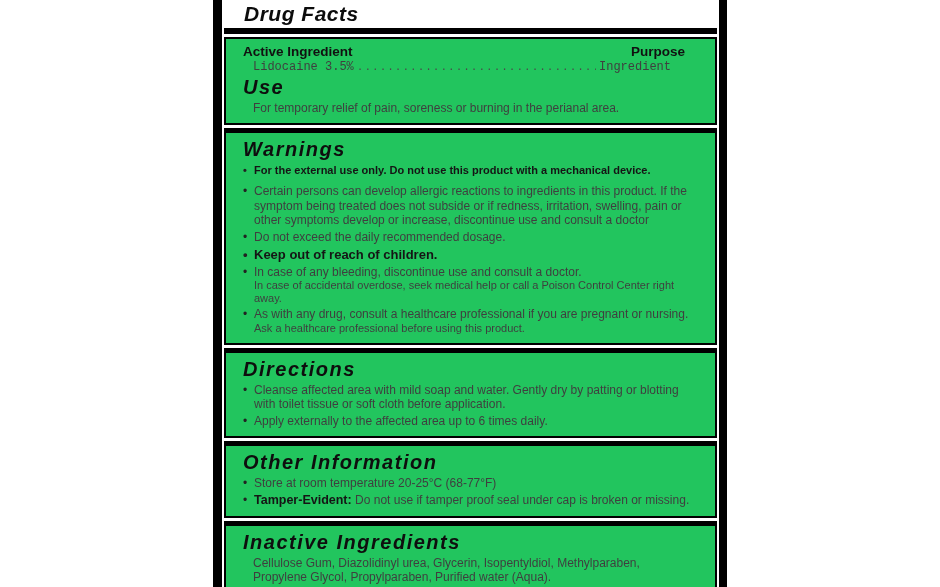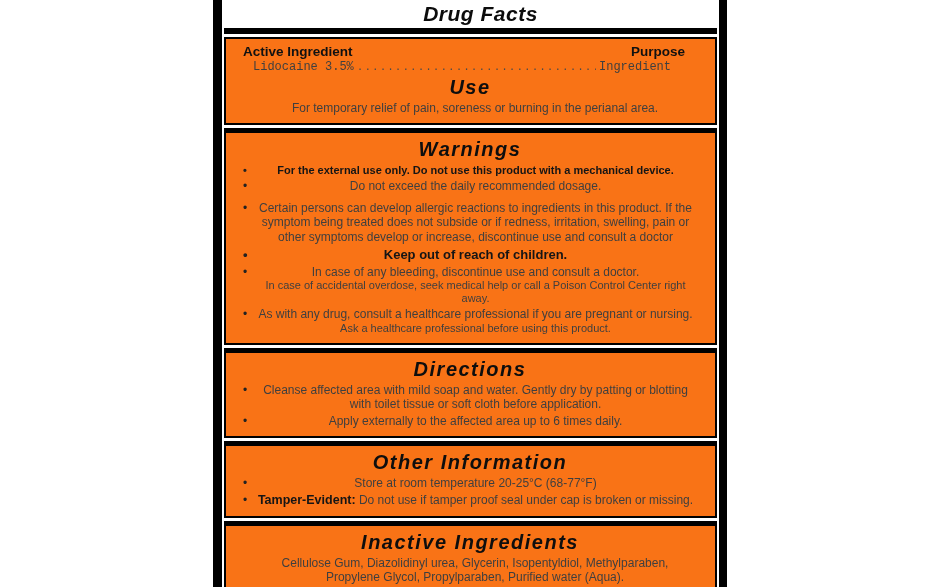--- a/index.html
+++ b/index.html
@@ -20,41 +20,40 @@
     top: 0;
     width: 514px;
     height: 587px;
     background: #ffffff;
     border-left: 9px solid #000;
     border-right: 8px solid #000;
     padding: 0 2px;
     display: flex;
     flex-direction: column;
     overflow: hidden;
-    text-align: center;
   }
 
   .banner {
     flex: 0 0 auto;
     border-bottom: 6px solid #000;
     padding: 2px 0 2px 20px;
     font-size: 21px;
     font-weight: bold;
     font-style: italic;
     letter-spacing: 0.5px;
     color: #0c0c0c;
   }
 
   .sec {
     flex: 0 0 auto;
     border: 2px solid #000;
     border-top-width: 5px;
     margin-top: 3px;
     padding: 5px 18px 8px 17px;
-    background: #f97316;
+    background: #22c55e;
   }
   .sec-first { border-top-width: 2px; }
   .sec-inactive { flex: 1 0 auto; }
 
   .h-italic {
     font-size: 20px;
     font-weight: bold;
     font-style: italic;
     letter-spacing: 1.5px;
     color: #0e0e0e;
@@ -153,22 +152,22 @@
         <span class="dots">..................................................................................................................................</span>
         <span class="val">Ingredient</span>
       </div>
       <div class="h-italic">Use</div>
       <div class="body-text indent">For temporary relief of pain, soreness or burning in the perianal area.</div>
     </section>
 
     <section class="sec">
       <div class="h-italic">Warnings</div>
       <div class="bullet bold-lg">For the external use only. Do not use this product with a mechanical device.</div>
+      <div class="bullet gap-top">Certain persons can develop allergic reactions to ingredients in this product. If the symptom being treated does not subside or if redness, irritation, swelling, pain or other symptoms develop or increase, discontinue use and consult a doctor</div>
       <div class="bullet">Do not exceed the daily recommended dosage.</div>
-      <div class="bullet gap-top">Certain persons can develop allergic reactions to ingredients in this product. If the symptom being treated does not subside or if redness, irritation, swelling, pain or other symptoms develop or increase, discontinue use and consult a doctor</div>
       <div class="bullet bold-md">Keep out of reach of children.</div>
       <div class="bullet">In case of any bleeding, discontinue use and consult a doctor.</div>
       <div class="cont">In case of accidental overdose, seek medical help or call a Poison Control Center right away.</div>
       <div class="bullet">As with any drug, consult a healthcare professional if you are pregnant or nursing.</div>
       <div class="cont">Ask a healthcare professional before using this product.</div>
     </section>
 
     <section class="sec">
       <div class="h-italic">Directions</div>
       <div class="bullet">Cleanse affected area with mild soap and water. Gently dry by patting or blotting with toilet tissue or soft cloth before application.</div>

